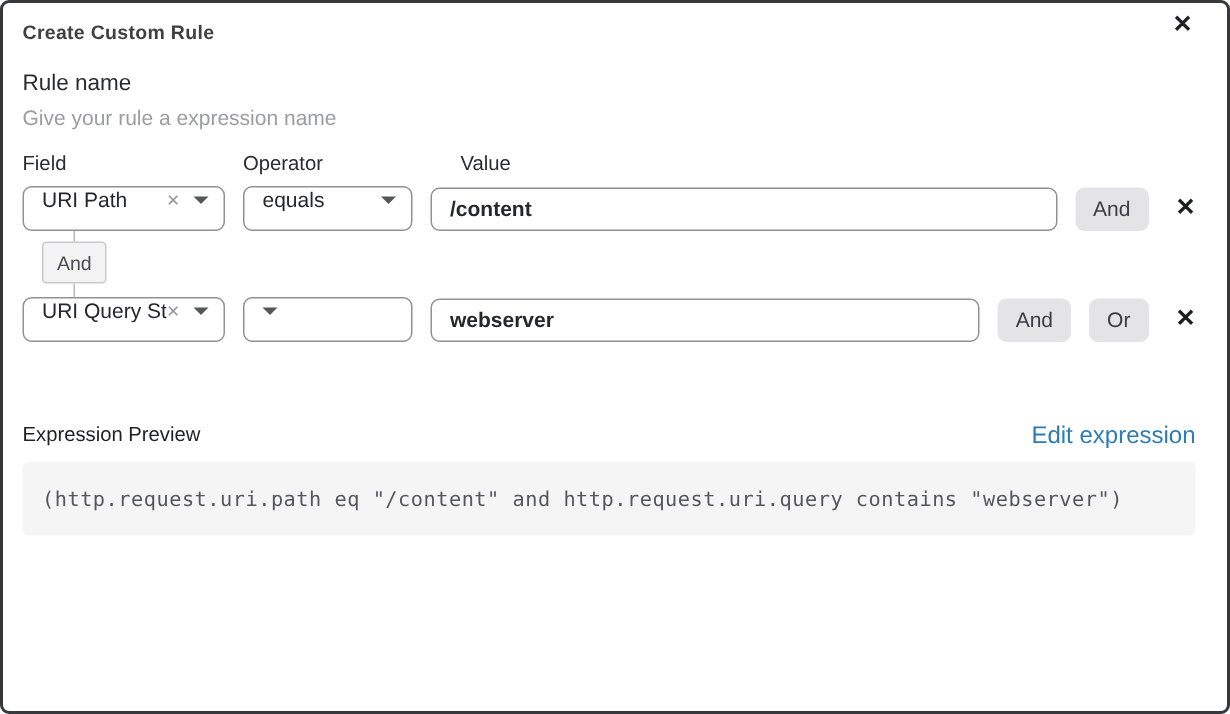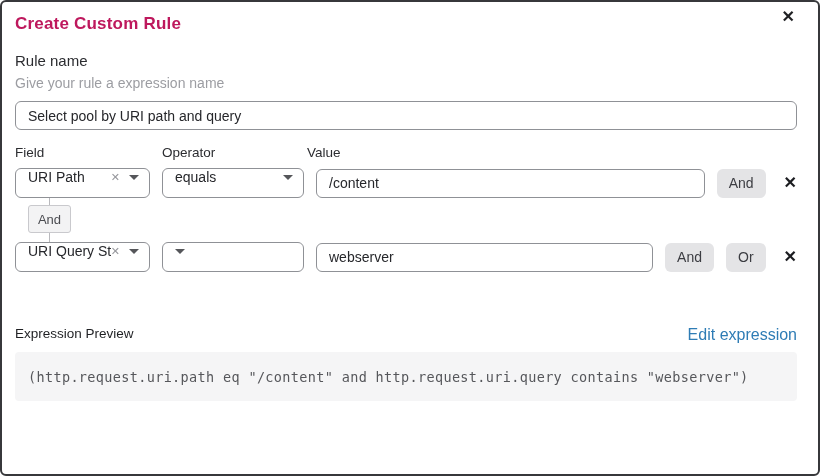--- a/index.html
+++ b/index.html
@@ -9,21 +9,21 @@
   .modal {
     width: 820px; height: 476px;
     background: #fff;
     border: 2px solid #37383b;
     border-radius: 6px;
     padding: 12px 21px 14px 13px;
     position: relative;
     overflow: hidden;
   }
 
-  .title { font-size: 17px; font-weight: 700; color: #be185d; letter-spacing: .2px; }
+  .title { font-size: 13px; font-weight: 700; color: #404040; letter-spacing: .2px; }
 
   .close-btn {
     position: absolute; top: 7px; right: 23px;
     font-size: 16px; font-weight: 700; color: #1f2023;
     cursor: pointer; line-height: 1;
   }
 
   .rule-label { margin-top: 18px; font-size: 15px; color: #2b2c30; }
   .rule-helper { margin-top: 6px; font-size: 14px; color: #9c9da2; }
 
@@ -42,30 +42,30 @@
 
   .rule-row { display: flex; align-items: center; gap: 12px; margin-top: 8px; }
 
   .select {
     height: 30px; border: 1px solid #8f9196; border-radius: 6px;
     display: flex; align-items: center;
     padding: 0 10px 12px 12px; font-size: 14px; color: #26272b;
     background: #fff; cursor: pointer; flex: none;
   }
   .select.field-select { width: 135px; }
-  .select.op-select { width: 142px; }
+  .select.op-select { width: 113px; }
   .select .sel-lbl { flex: 1; white-space: nowrap; overflow: hidden; }
   .remove-x { font-size: 11px; color: #95969b; margin-right: 9px; cursor: pointer; }
   .caret {
     width: 0; height: 0; flex: none;
     border-left: 5px solid transparent; border-right: 5px solid transparent;
     border-top: 5.5px solid #55565a;
   }
 
-  .value-input { flex: 1; min-width: 0; }
+  .value-input { flex: 1; min-width: 0; font-weight: bold; }
 
   .conj-btn {
     height: 29px; padding: 0 12px; flex: none;
     background: #e4e4e6; border: none; border-radius: 6px;
     font-size: 14px; color: #3c3d42; cursor: pointer;
     font-family: "Liberation Sans", sans-serif;
   }
 
   .delete-x {
     font-size: 16px; font-weight: 700; color: #1b1c20;
@@ -99,21 +99,20 @@
 </head>
 <body>
 
 <div class="modal">
 
   <div class="title">Create Custom Rule</div>
   <span class="close-btn">✕</span>
 
   <div class="rule-label">Rule name</div>
   <div class="rule-helper">Give your rule a expression name</div>
-  <input class="text-input name-input" type="text" value="Select pool by URI path and query" style="">
 
 
   <div class="col-labels">
     <span class="c1">Field</span>
     <span class="c2">Operator</span>
     <span class="c3">Value</span>
   </div>
 
   <div class="rule-row">
     <div class="select field-select">

